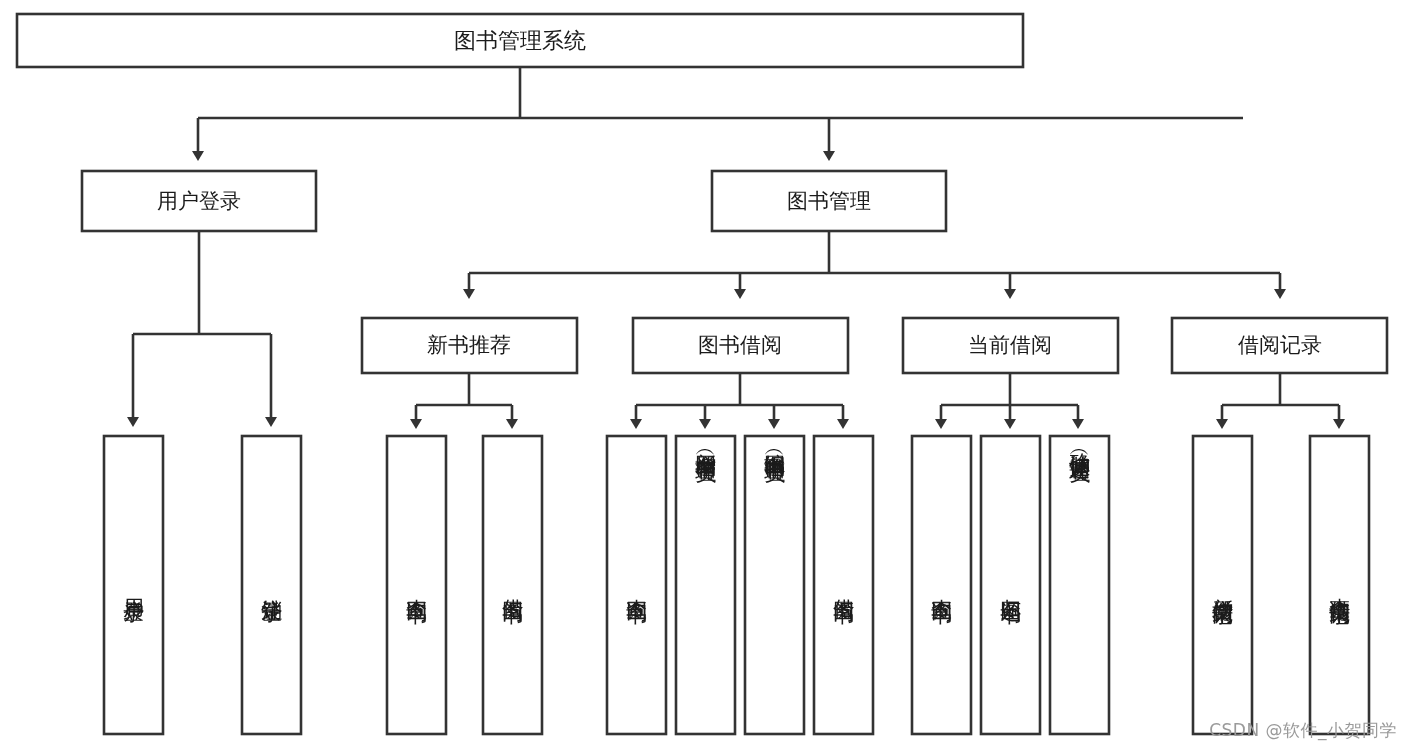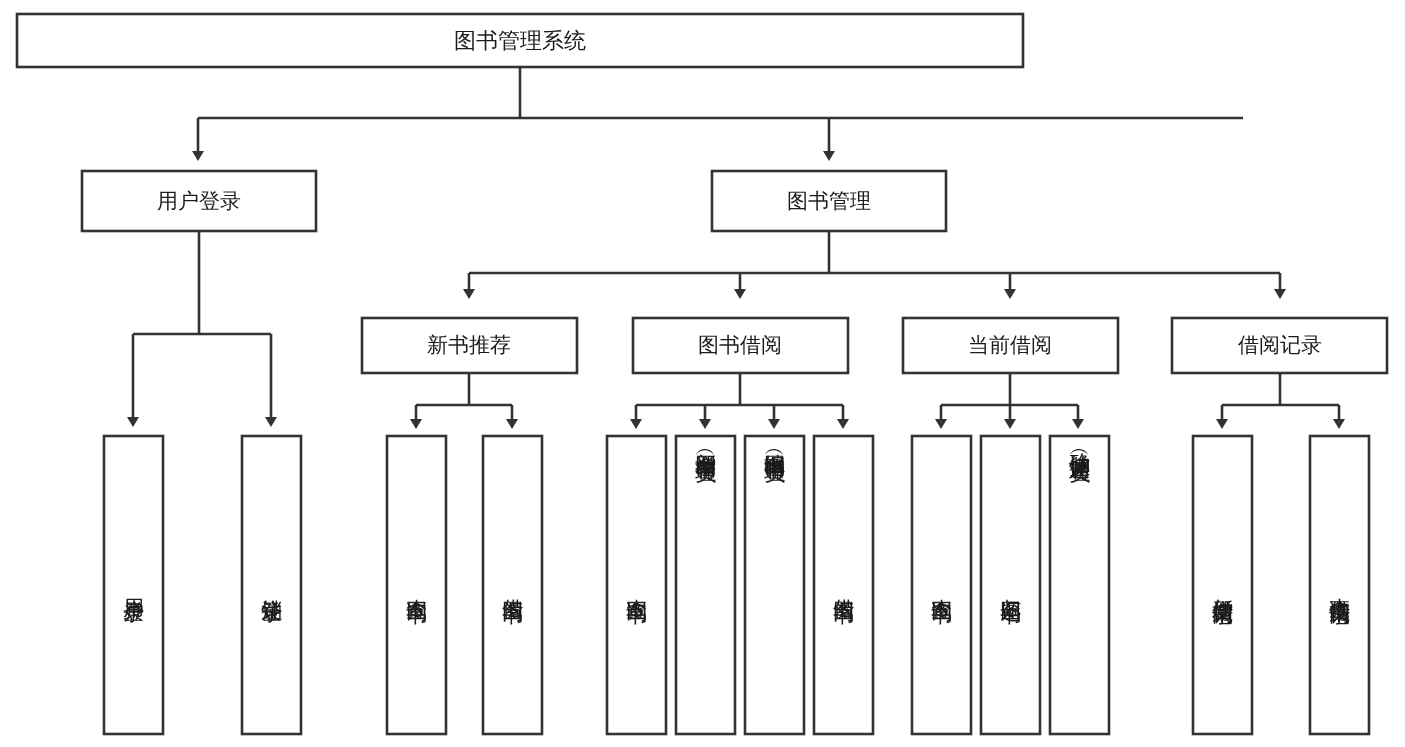--- a/index.html
+++ b/index.html
@@ -241,13 +241,14 @@
     <span class="leaf-label">确认归还（管理员）</span>
   </div>
 
   <div class="leaf-label-wrap" style="left:1193px; top:436px; width:59px; height:298px;">
     <span class="leaf-label">新增借阅记录</span>
   </div>
   <div class="leaf-label-wrap" style="left:1310px; top:436px; width:59px; height:298px;">
     <span class="leaf-label">查询借阅记录</span>
   </div>
 
+  <div class="watermark">CSDN @软件_小贺同学</div>
 </div>
 
 </body></html>

